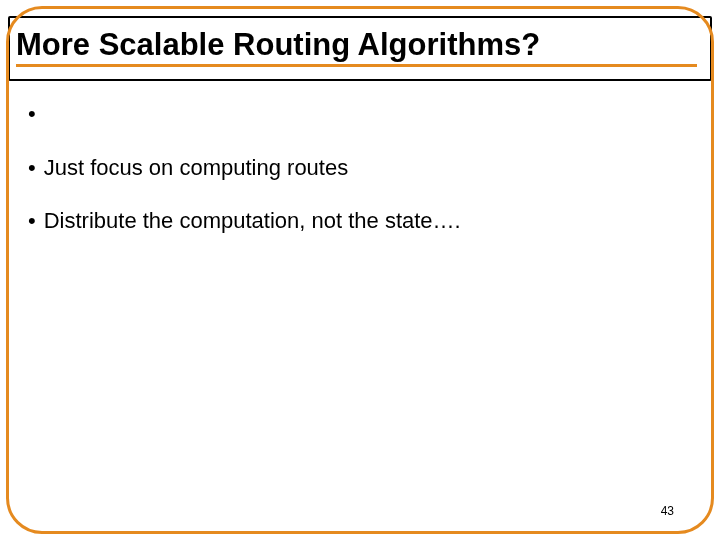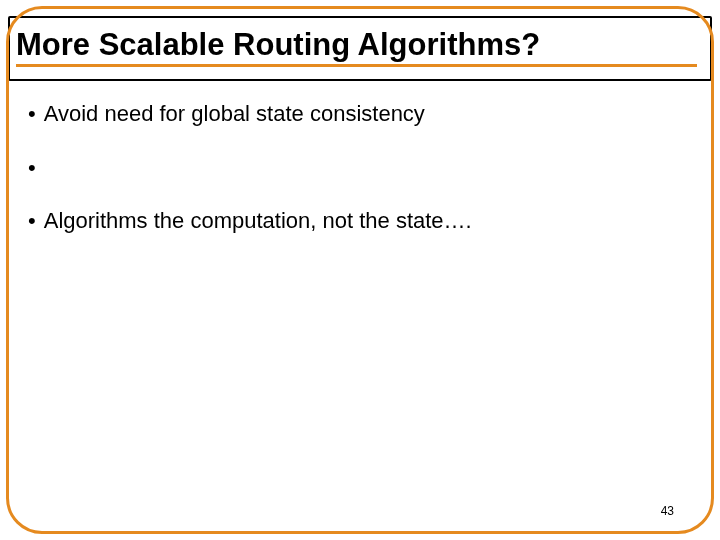--- a/index.html
+++ b/index.html
@@ -74,27 +74,27 @@
 <div class="slide">
 
   <div class="title-box">
     <div class="title-text">More Scalable Routing Algorithms?</div>
     <div class="title-underline"></div>
   </div>
 
   <div class="content">
     <div class="bullet">
       <span class="dot">•</span>
-      <span>Avoid need for global state consistency</span>
     </div>
     <div class="bullet">
       <span class="dot">•</span>
+      <span>Just focus on computing routes</span>
     </div>
     <div class="bullet">
       <span class="dot">•</span>
-      <span>Algorithms the computation, not the state….</span>
+      <span>Distribute the computation, not the state….</span>
     </div>
   </div>
 
   <div class="page-num">43</div>
 
   <div class="frame"></div>
 </div>
 
 </body></html>

